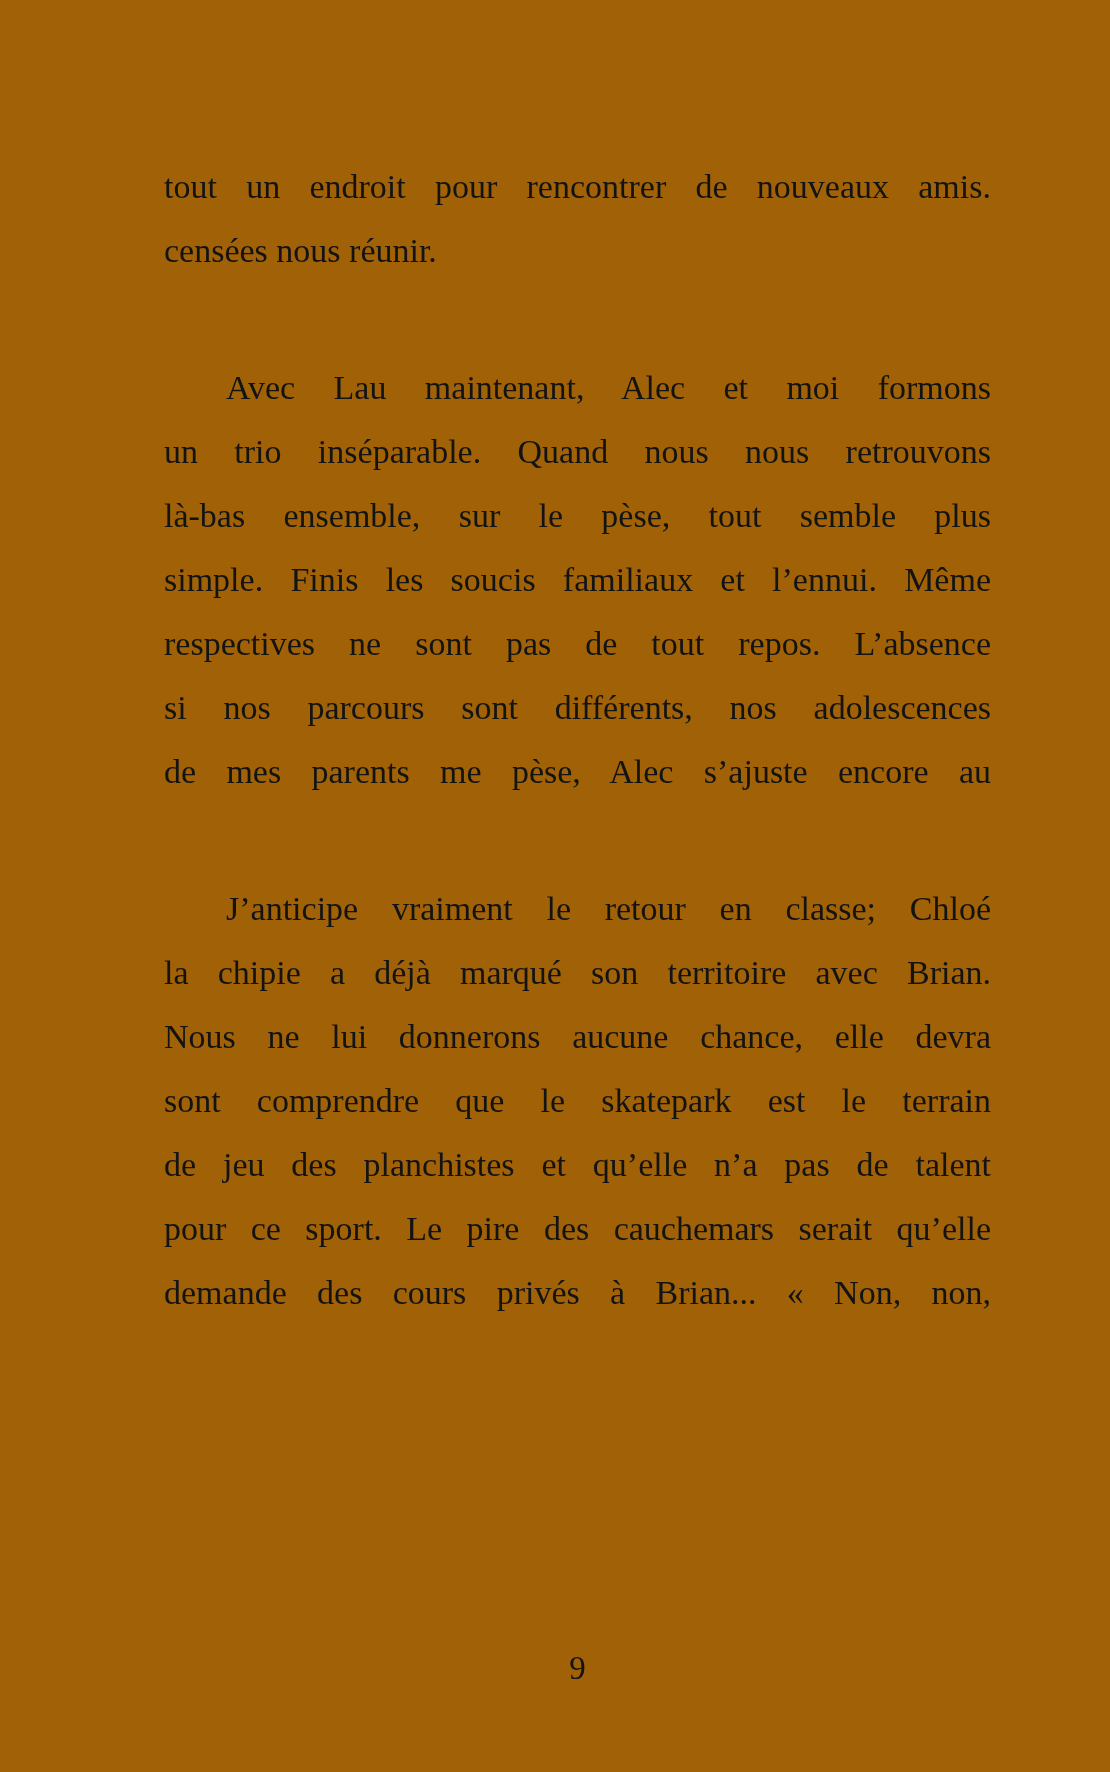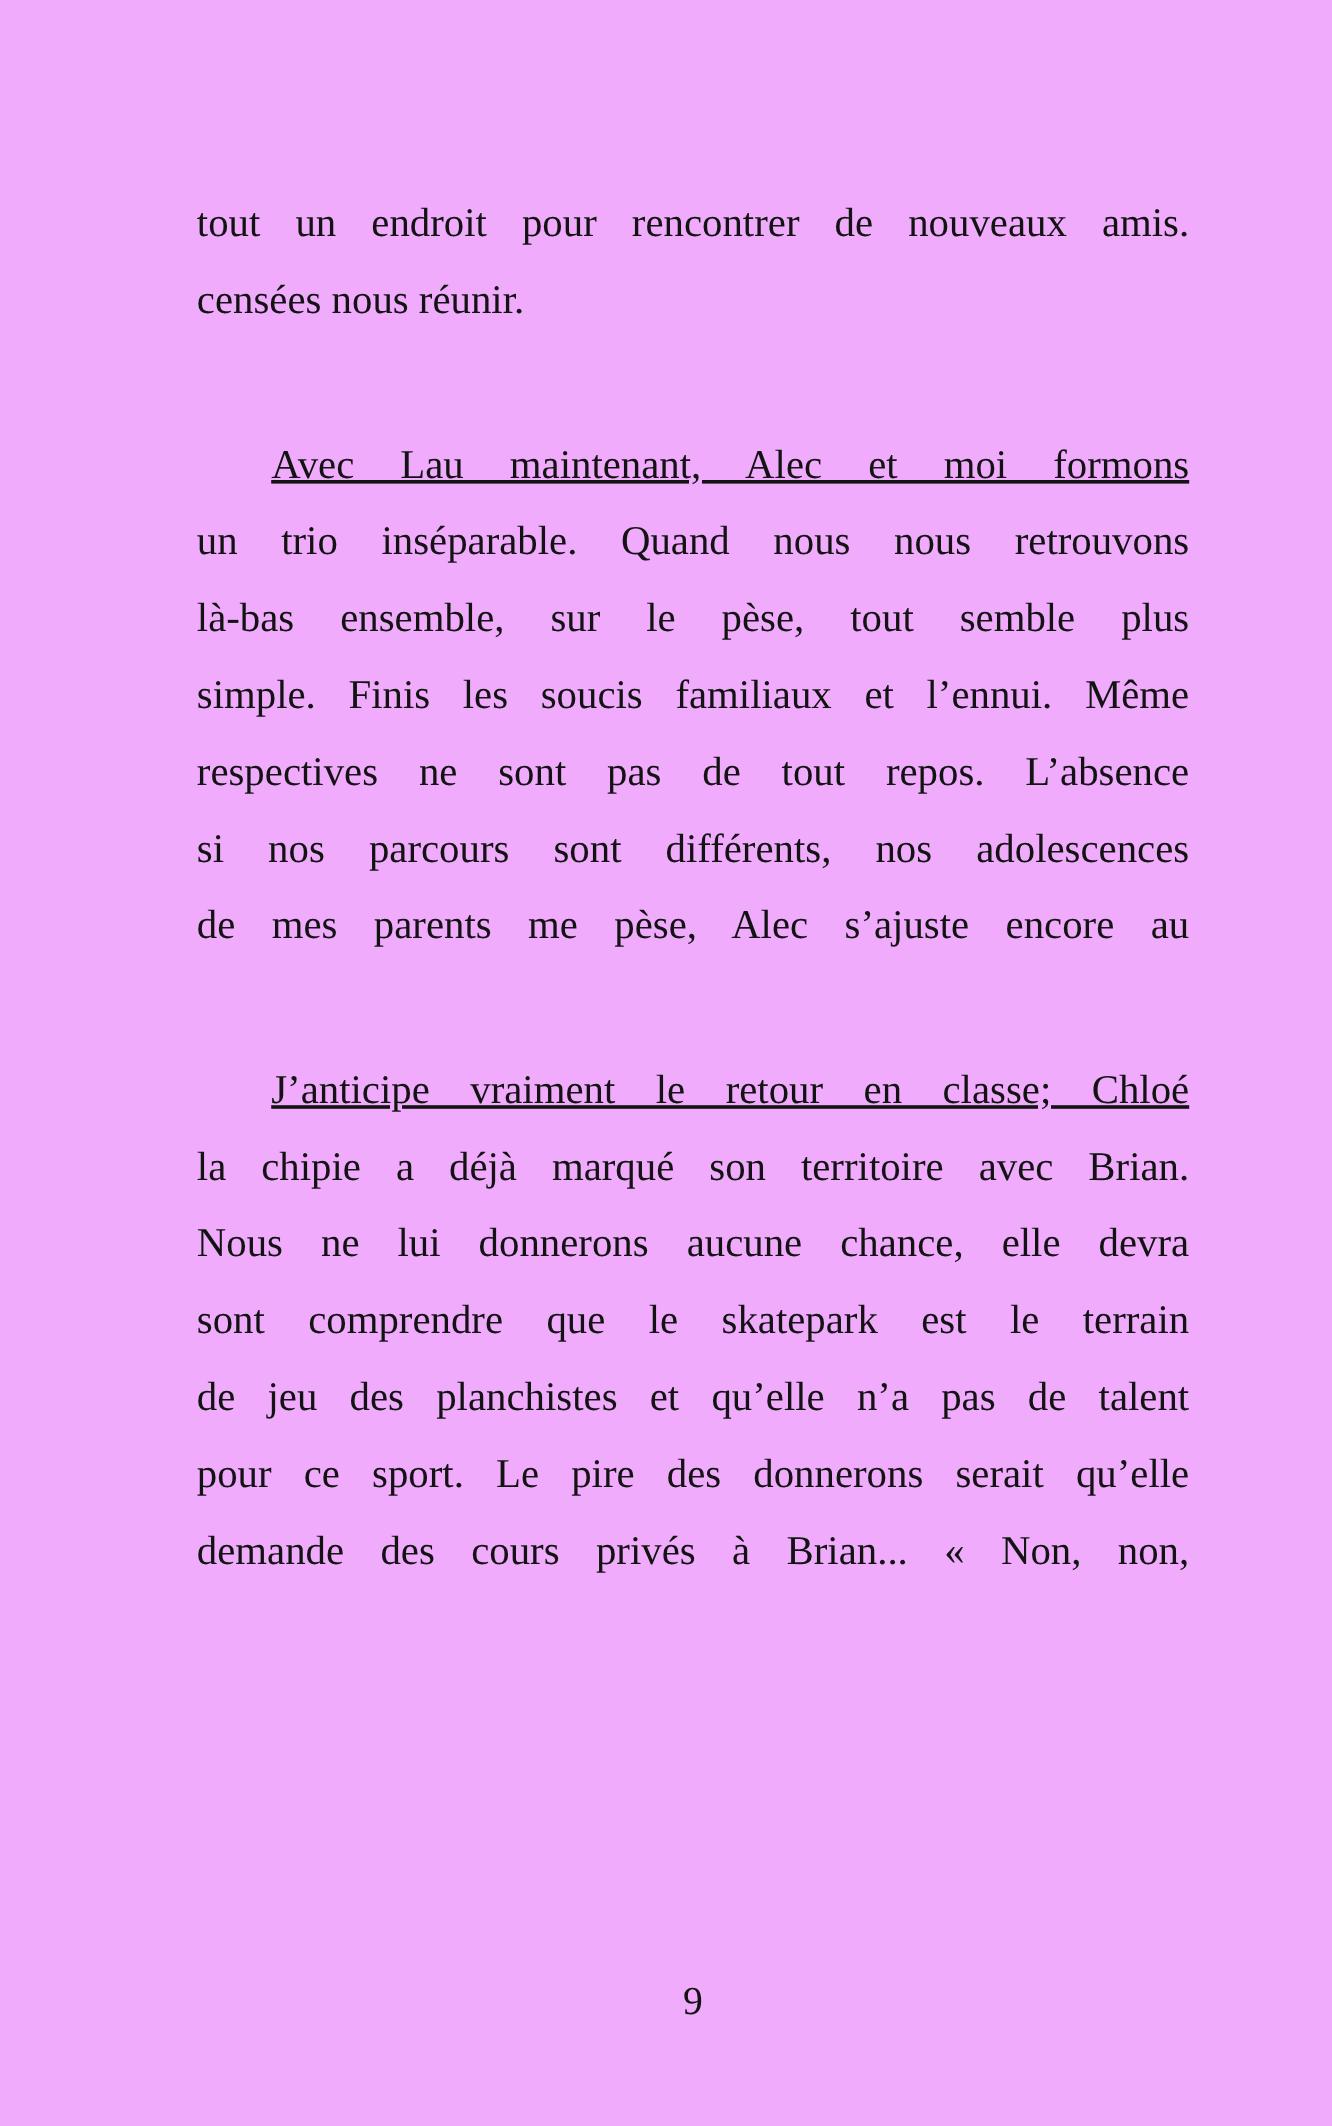--- a/index.html
+++ b/index.html
@@ -4,21 +4,21 @@
 <style>
   html, body {
     margin: 0;
     padding: 0;
     background: #ffffff;
   }
   .page {
     position: relative;
     width: 1110px;
     height: 1772px;
-    background: #f0abfc;
+    background: #a16207;
     overflow: hidden;
     font-family: "Liberation Serif", "DejaVu Serif", serif;
     color: #131313;
   }
   .text-block {
     position: absolute;
     left: 164px;
     top: 155px;
     width: 827px;
     font-size: 34px;
@@ -35,21 +35,20 @@
     text-align: justify;
     text-align-last: justify;
     -moz-text-align-last: justify;
   }
   .line.last {
     text-align-last: left;
     -moz-text-align-last: left;
   }
   .line.indent {
     padding-left: 62px;
-    text-decoration: underline;
   }
   .page-number {
     position: absolute;
     left: 164px;
     top: 1648px;
     width: 827px;
     text-align: center;
     font-size: 33px;
     line-height: 40px;
     color: #131313;
@@ -76,21 +75,21 @@
       <div class="line">si nos parcours sont différents, nos adolescences</div>
       <div class="line">de mes parents me pèse, Alec s’ajuste encore au</div>
     </div>
 
     <div class="paragraph">
       <div class="line indent">J’anticipe vraiment le retour en classe; Chloé</div>
       <div class="line">la chipie a déjà marqué son territoire avec Brian.</div>
       <div class="line">Nous ne lui donnerons aucune chance, elle devra</div>
       <div class="line">sont comprendre que le skatepark est le terrain</div>
       <div class="line">de jeu des planchistes et qu’elle n’a pas de talent</div>
-      <div class="line">pour ce sport. Le pire des donnerons serait qu’elle</div>
+      <div class="line">pour ce sport. Le pire des cauchemars serait qu’elle</div>
       <div class="line">demande des cours privés à Brian... «&nbsp;Non, non,</div>
     </div>
 
   </div>
 
   <div class="page-number">9</div>
 
 </div>
 
 </body></html>

